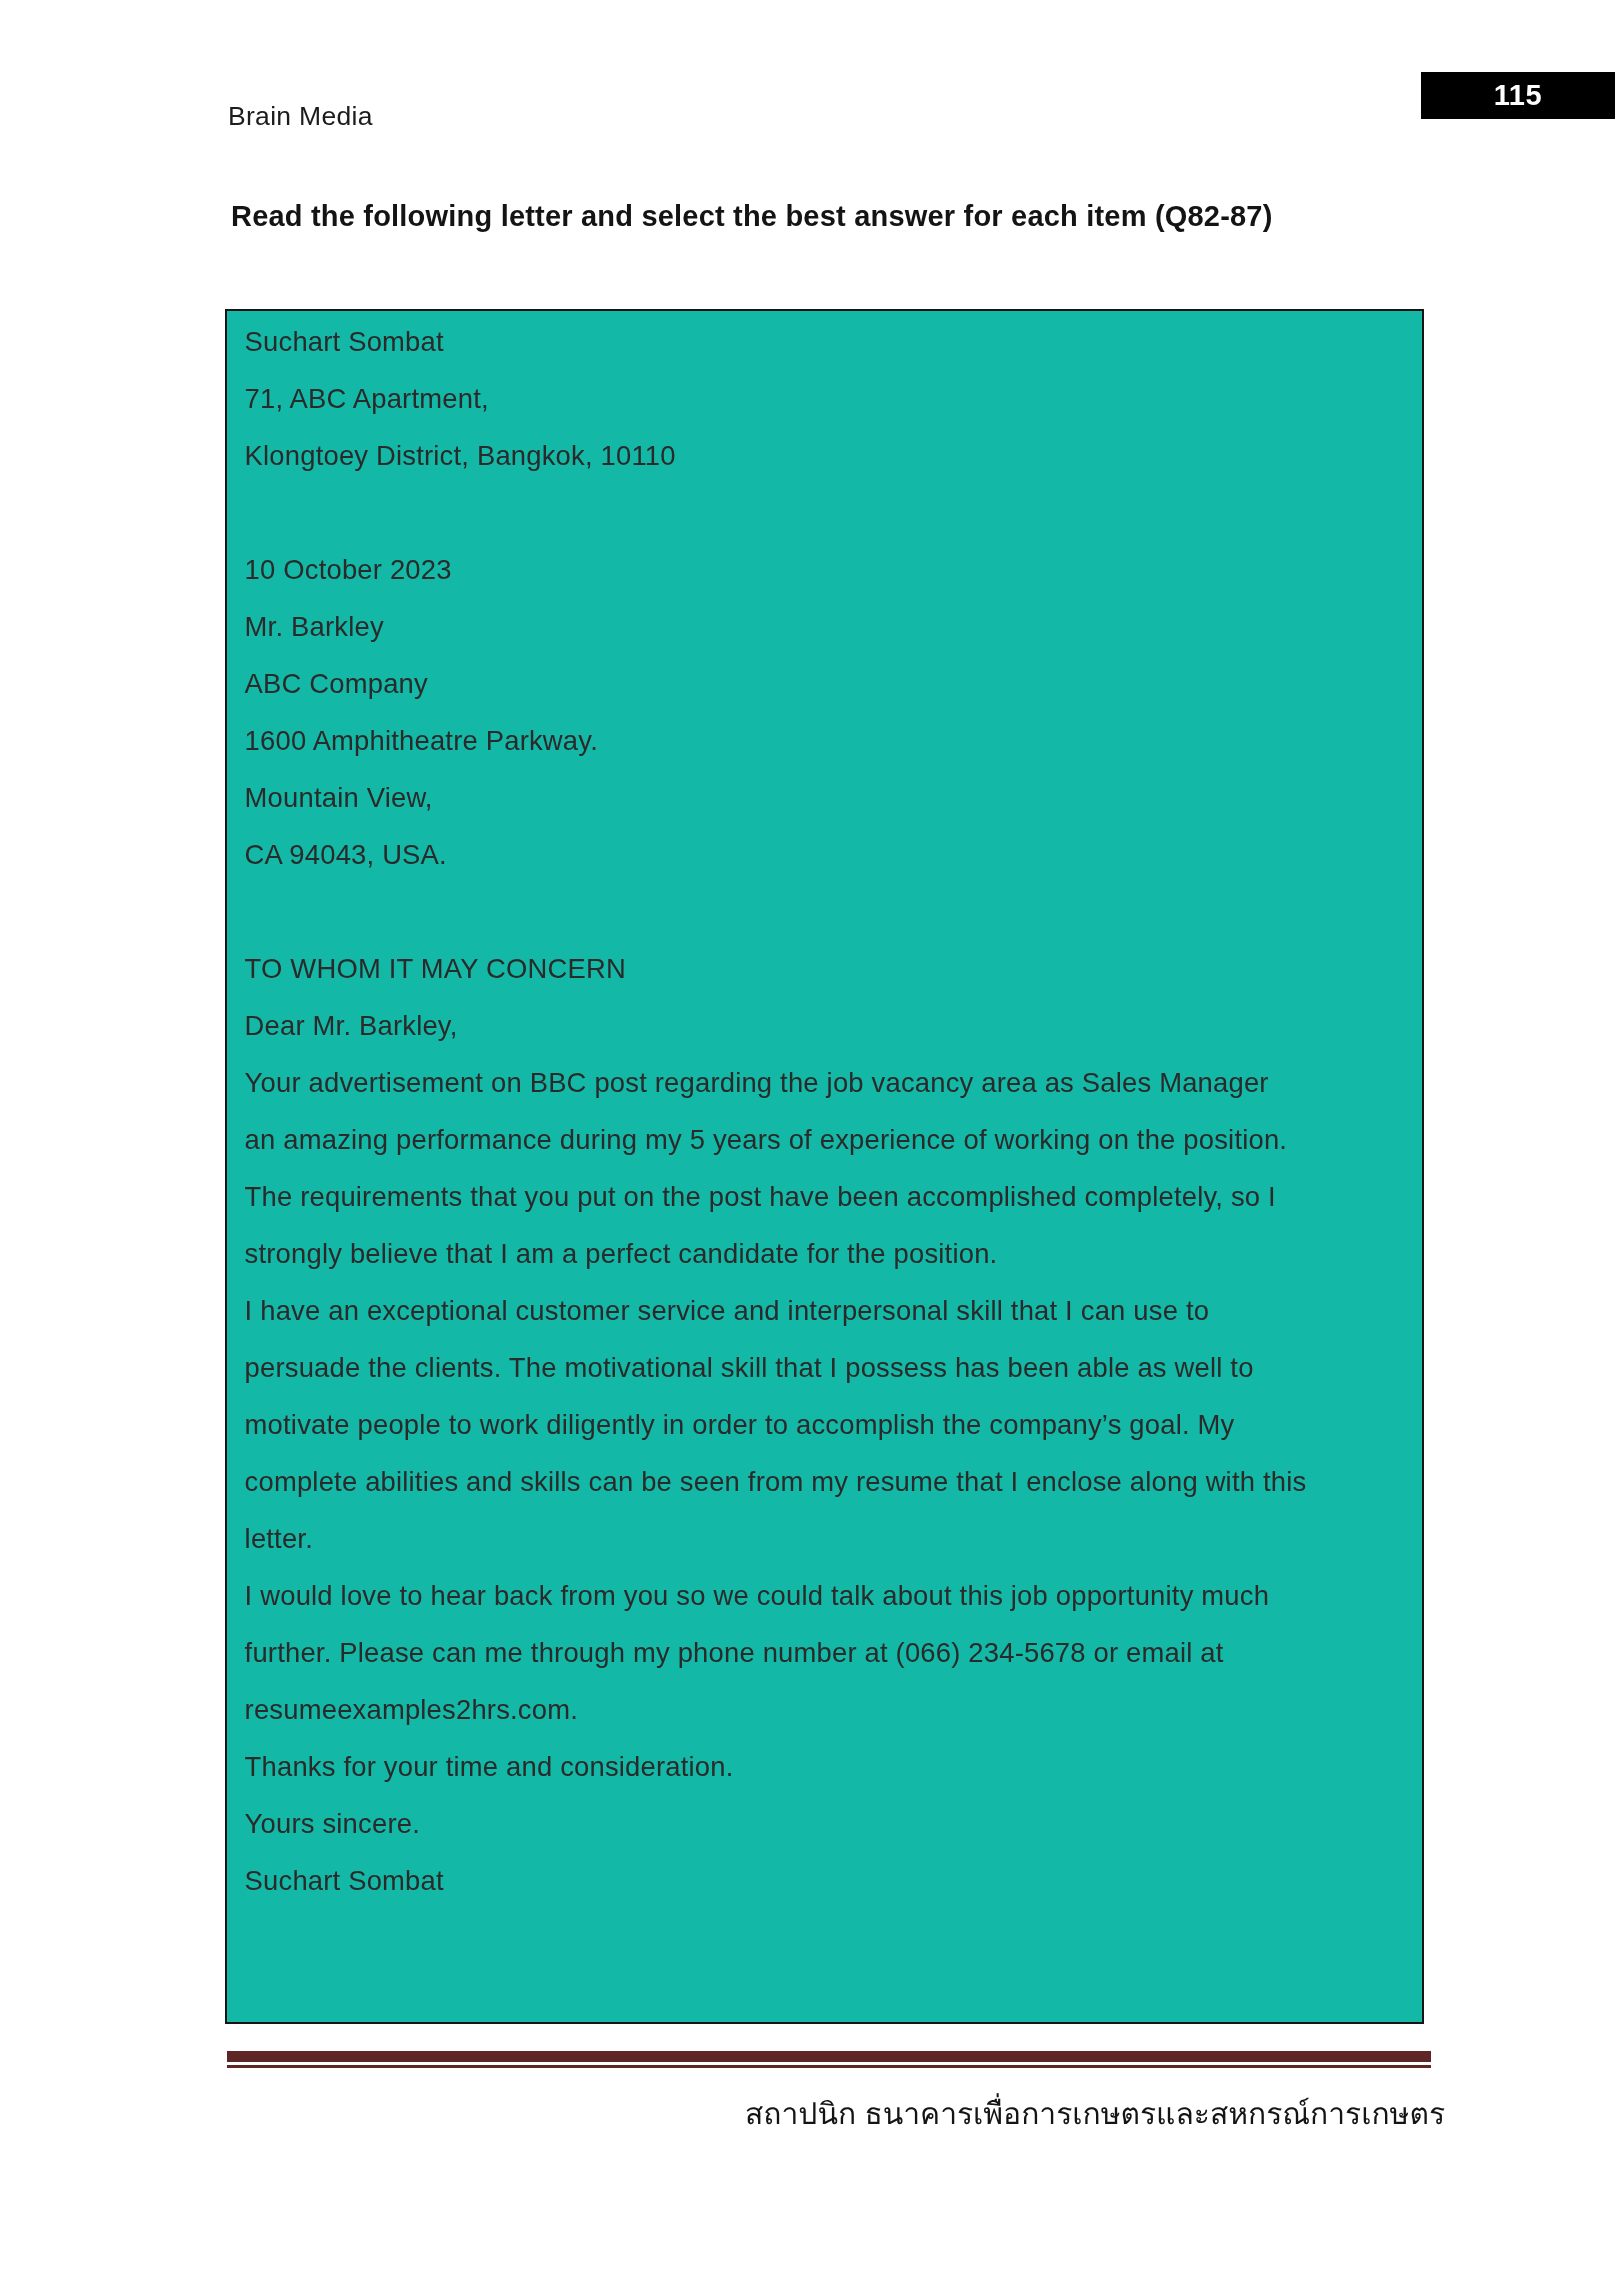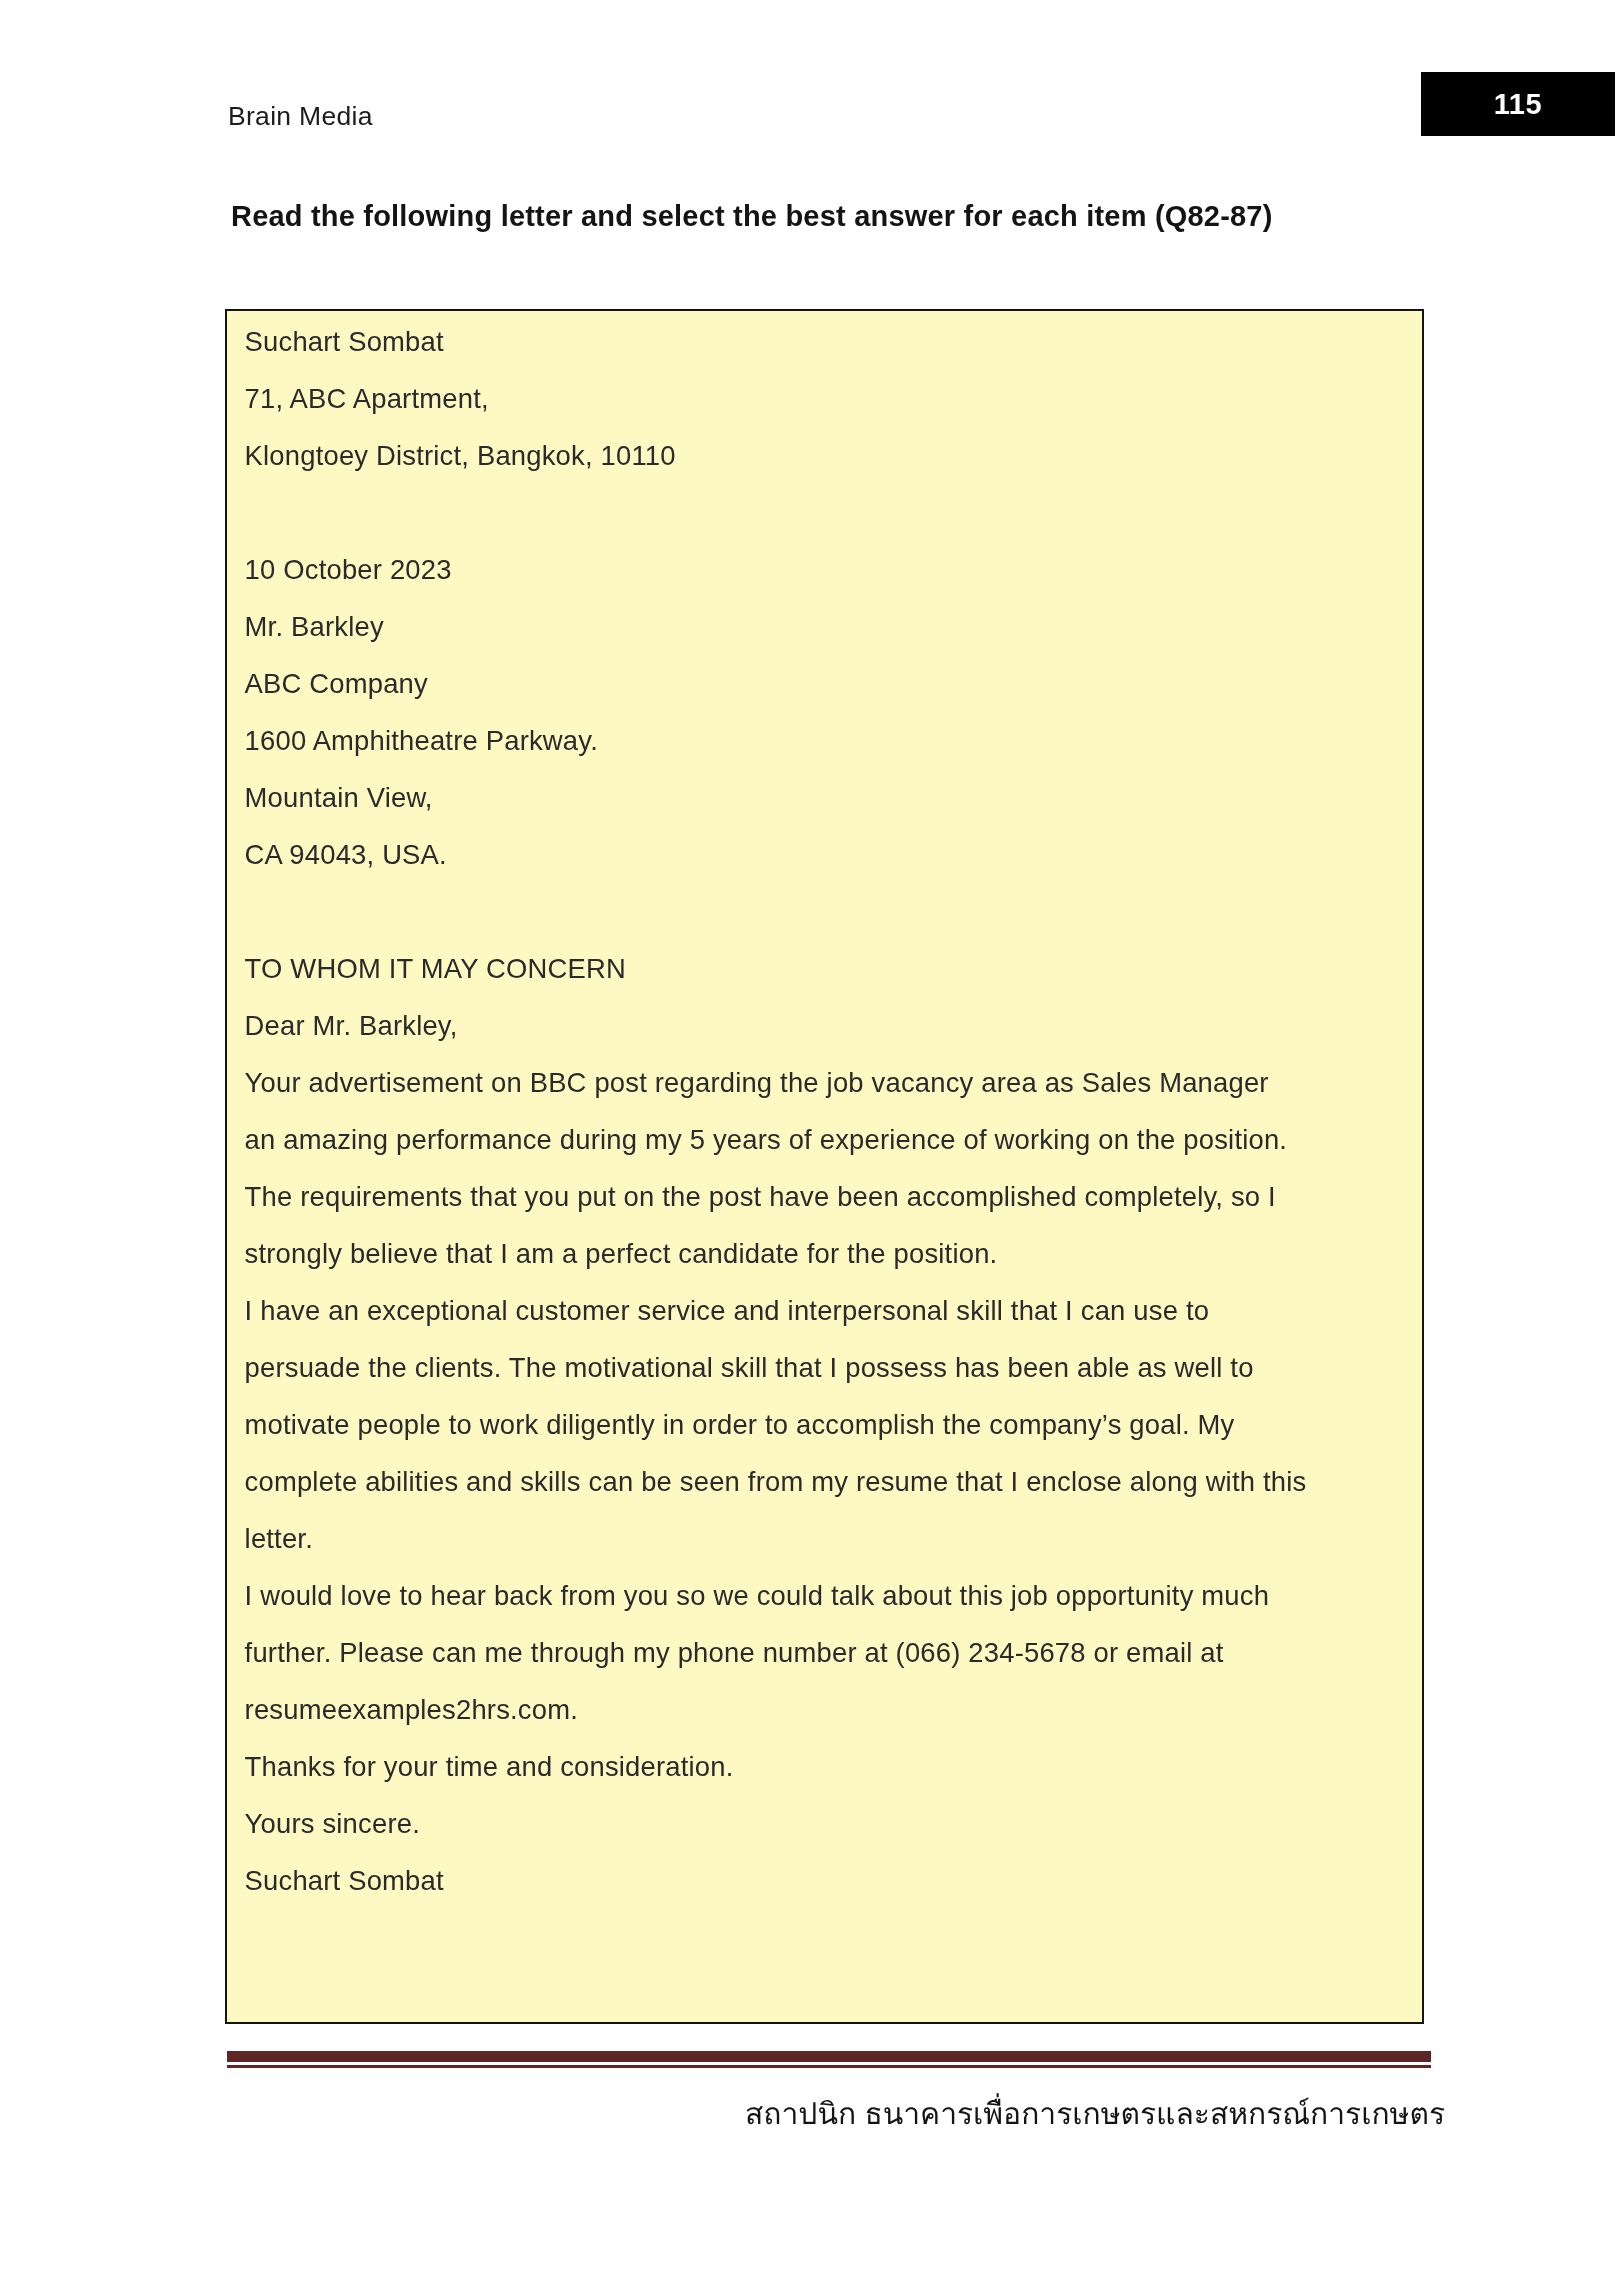--- a/index.html
+++ b/index.html
@@ -15,21 +15,21 @@
     position: absolute;
     left: 228px; top: 101px;
     font-size: 26.5px;
     color: #1c1c1c;
     letter-spacing: 0.3px;
   }
 
   .pagenum-box {
     position: absolute;
     left: 1421px; top: 72px;
-    width: 194px; height: 64px;
+    width: 194px; height: 47px;
     background: #000000;
     display: flex; align-items: center; justify-content: center;
   }
   .pagenum-box span {
     color: #ffffff;
     font-size: 29px;
     font-weight: 700;
     letter-spacing: 0.5px;
   }
 
@@ -41,21 +41,21 @@
     color: #141414;
     letter-spacing: 0.2px;
   }
 
   .letter-box {
     position: absolute;
     left: 225px; top: 309px;
     width: 1199px; height: 1715px;
     border: 2.9px solid #141414;
     box-sizing: border-box;
-    background: #fef9c3;
+    background: #14b8a6;
     padding: 2px 17.6px 0 17.6px;
     overflow: hidden;
   }
   .letter-line {
     font-size: 27.4px;
     line-height: 57px;
     color: #2a2a2a;
     white-space: pre;
     letter-spacing: 0.2px;
   }

